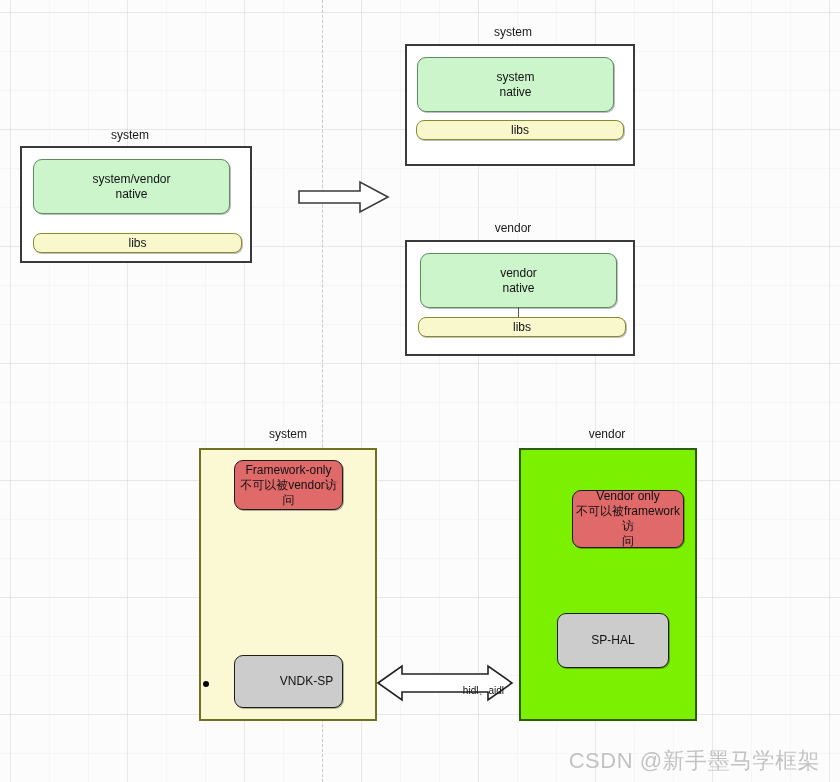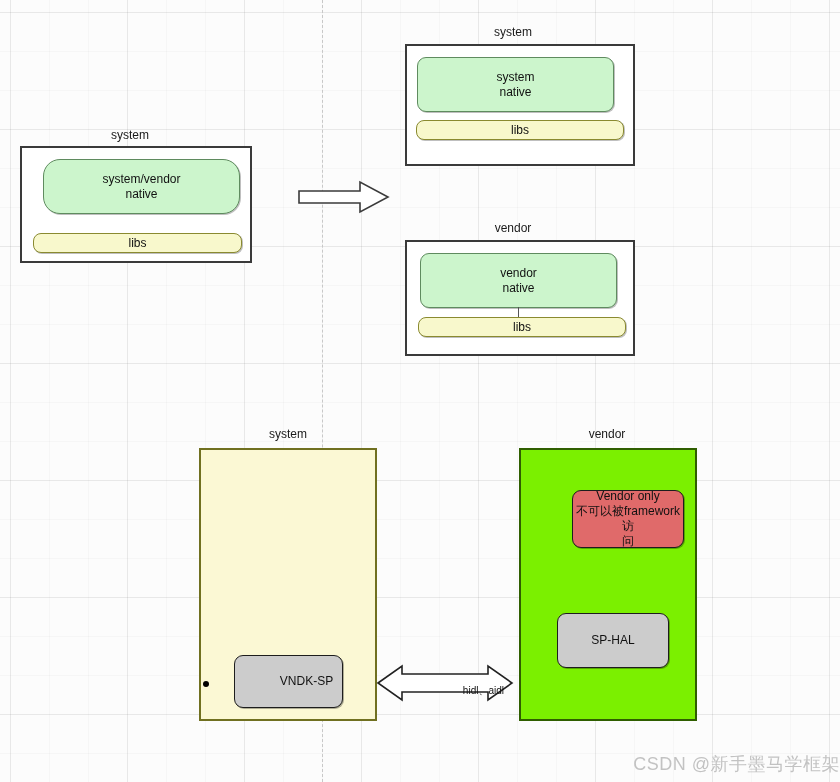--- a/index.html
+++ b/index.html
@@ -103,41 +103,41 @@
   .arrow-svg{position:absolute;}
   .arrow-label{
     position:absolute;
     font-size:10px;
     color:#111111;
     white-space:nowrap;
     text-align:right;
   }
   .watermark{
     position:absolute;
-    right:0;bottom:6px;
-    font-size:18px;
+    right:20px;bottom:6px;
+    font-size:22px;
     color:#b9b9b9;
     letter-spacing:0.5px;
     white-space:nowrap;
     filter:blur(0.4px);
     opacity:0.85;
   }
 </style>
 </head>
 <body>
 
 <div id="canvas">
 
   <div class="dashed-guide" style="left:322px;"></div>
 
   <div class="caption" style="left:85px;top:128px;width:90px;">system</div>
 
   <div class="container-box" style="left:20px;top:146px;width:232px;height:117px;"></div>
 
-  <div class="node green" style="left:43px;top:159px;width:197px;height:55px;border-radius:17px;">
+  <div class="node green" style="left:33px;top:159px;width:197px;height:55px;">
     <div>
       <span>system/vendor</span>
       <span>native</span>
     </div>
   </div>
 
   <div class="node yellow" style="left:33px;top:233px;width:209px;height:20px;">
     <span>libs</span>
   </div>
 
@@ -176,20 +176,26 @@
   <div class="node yellow" style="left:418px;top:317px;width:208px;height:20px;">
     <span>libs</span>
   </div>
 
   <div class="caption" style="left:243px;top:427px;width:90px;">system</div>
 
   <div class="container-box yellow-fill" style="left:199px;top:448px;width:178px;height:273px;"></div>
 
   <div class="bullet-dot" style="left:203px;top:681px;"></div>
 
+  <div class="node red" style="left:234px;top:460px;width:109px;height:50px;">
+    <div>
+      <span>Framework-only</span>
+      <span>不可以被vendor访问</span>
+    </div>
+  </div>
 
 
 
   <div class="node gray" style="left:234px;top:655px;width:109px;height:53px;padding-left:36px;">
     <span>VNDK-SP</span>
   </div>
 
   <div class="caption" style="left:562px;top:427px;width:90px;">vendor</div>
 
   <div class="container-box green-fill" style="left:519px;top:448px;width:178px;height:273px;"></div>

